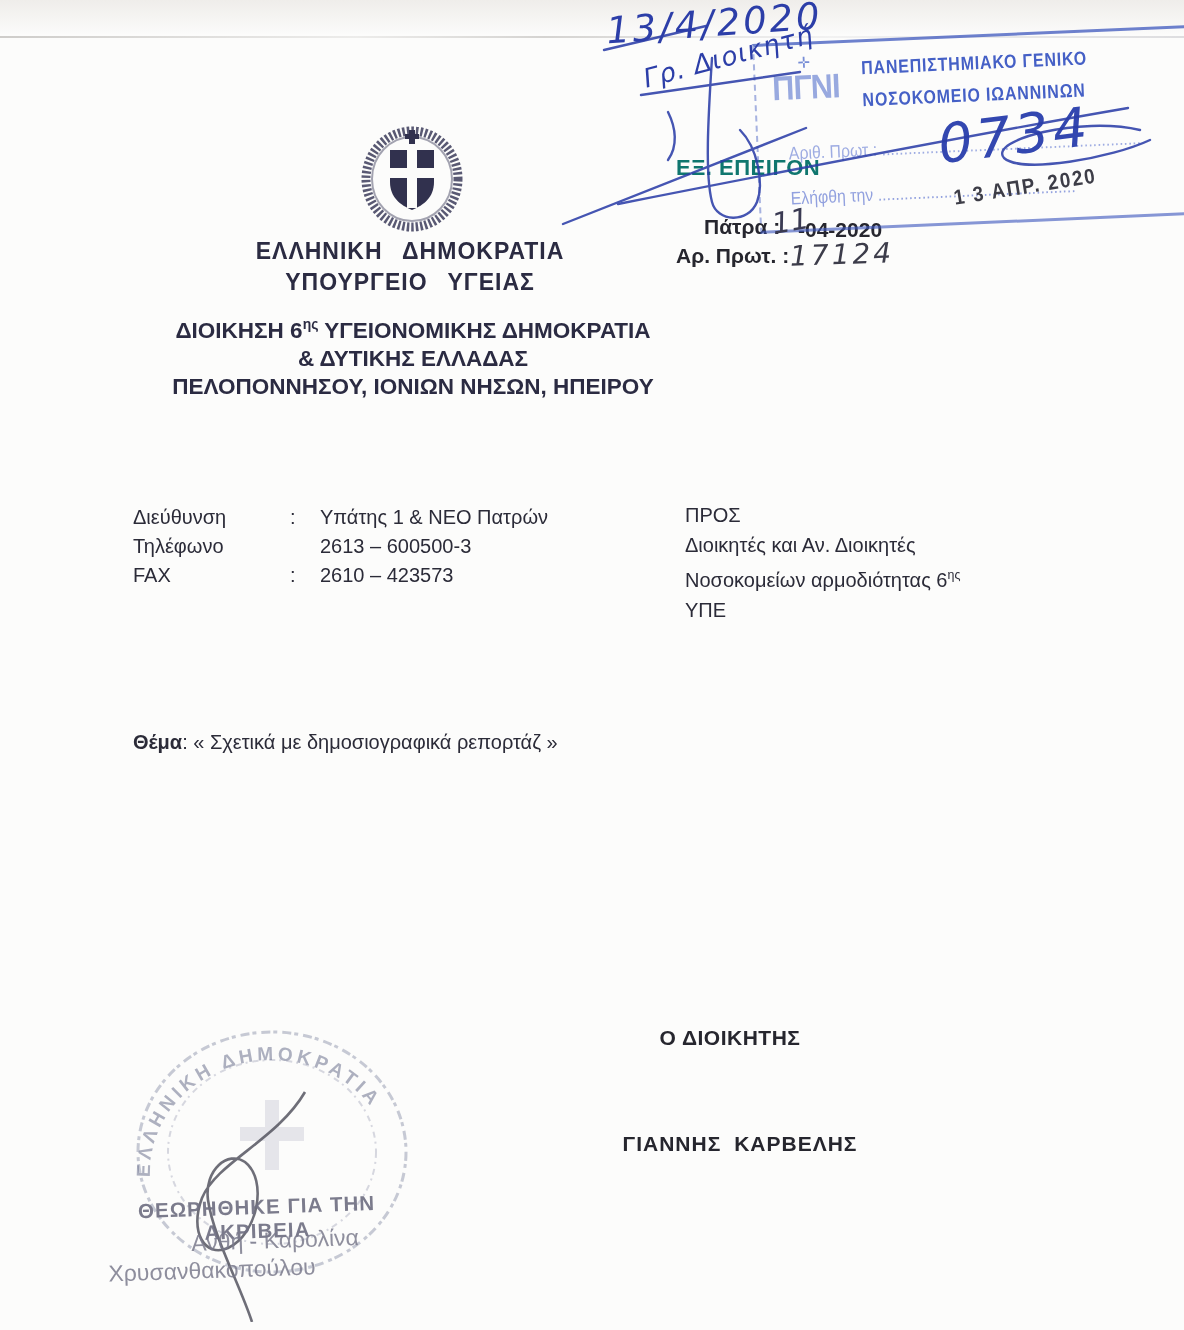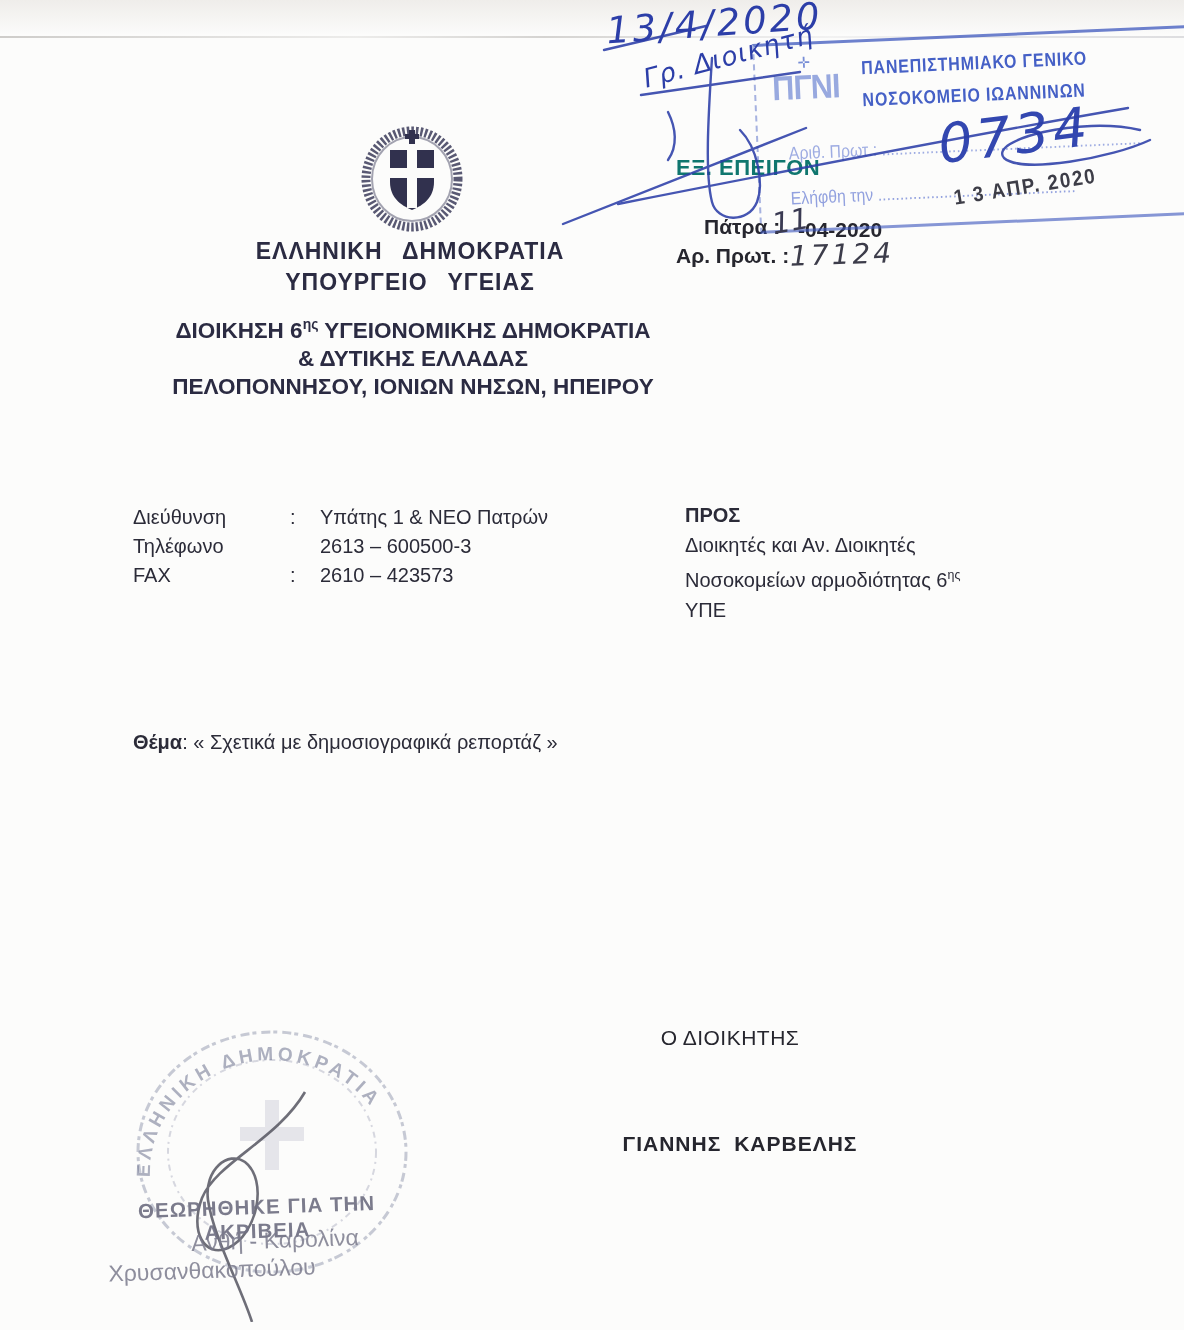--- a/index.html
+++ b/index.html
@@ -22,28 +22,28 @@
   sup{font-size:.62em;}
   
   .urgency{left:676px;top:155px;font-weight:bold;font-size:22px;letter-spacing:.5px;color:#0f766e;}
   .place{left:704px;top:215px;font-weight:bold;font-size:21px;color:#26262e;}
   .daterest{left:798px;top:218px;font-weight:bold;font-size:21px;color:#26262e;}
   .protline{left:676px;top:244px;font-weight:bold;font-size:21px;color:#26262e;}
   
   .contact{left:133px;top:503px;font-size:20px;line-height:29px;}
   .contact .row{display:grid;grid-template-columns:157px 30px auto;}
   .recipient{left:685px;top:500px;font-size:20px;line-height:30px;}
-  .recipient .lbl{font-weight:bold;}
+  .recipient .lbl{font-weight:normal;}
   
   .subject{left:133px;top:731px;font-size:20px;}
   .subject .lbl{font-weight:bold;}
   .bodytext{left:133px;top:800px;width:945px;font-size:20.5px;line-height:45px;
             text-align:justify;color:#2b2b34;}
   
-  .sigtitle{left:600px;top:1026px;width:260px;text-align:center;font-weight:normal;
+  .sigtitle{left:600px;top:1026px;width:260px;text-align:center;font-weight:bold;
             font-size:21px;letter-spacing:.5px;color:#26262e;}
   .signame{left:560px;top:1132px;width:360px;text-align:center;font-weight:bold;
            font-size:21px;letter-spacing:1px;word-spacing:6px;color:#26262e;}
   
   .hstamp{left:752px;top:44px;width:515px;height:184px;transform:rotate(-2.5deg);
           transform-origin:0 0;border-top:3px solid rgba(62,88,190,.75);
           border-bottom:3px solid rgba(62,88,190,.62);
           border-left:2px dashed rgba(62,88,190,.45);color:#445fc4;}
   .hstamp-head{position:absolute;top:10px;left:10px;display:flex;align-items:flex-start;}
   .hstamp-logo{width:80px;height:64px;text-align:center;color:rgba(68,98,200,.72);line-height:1;}

